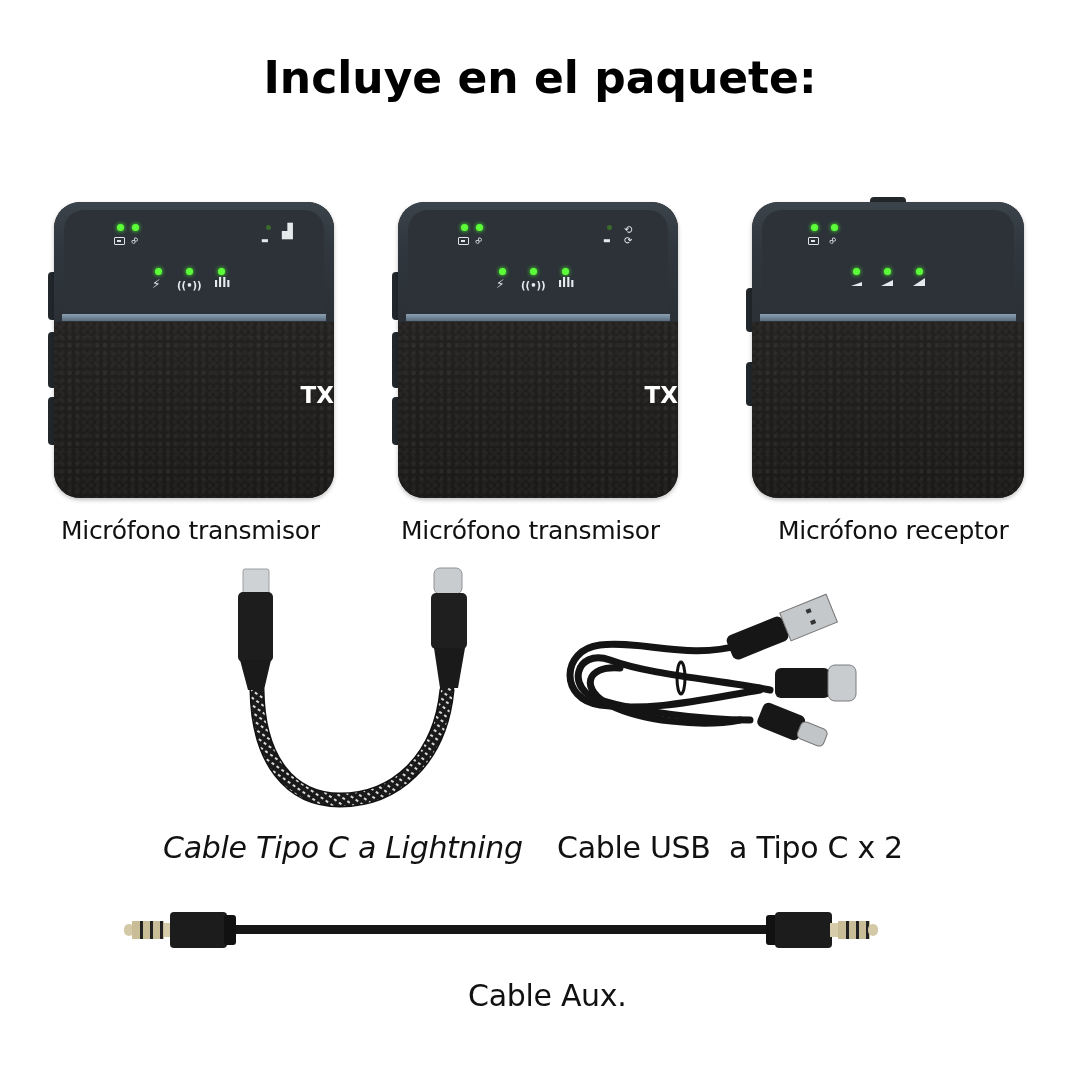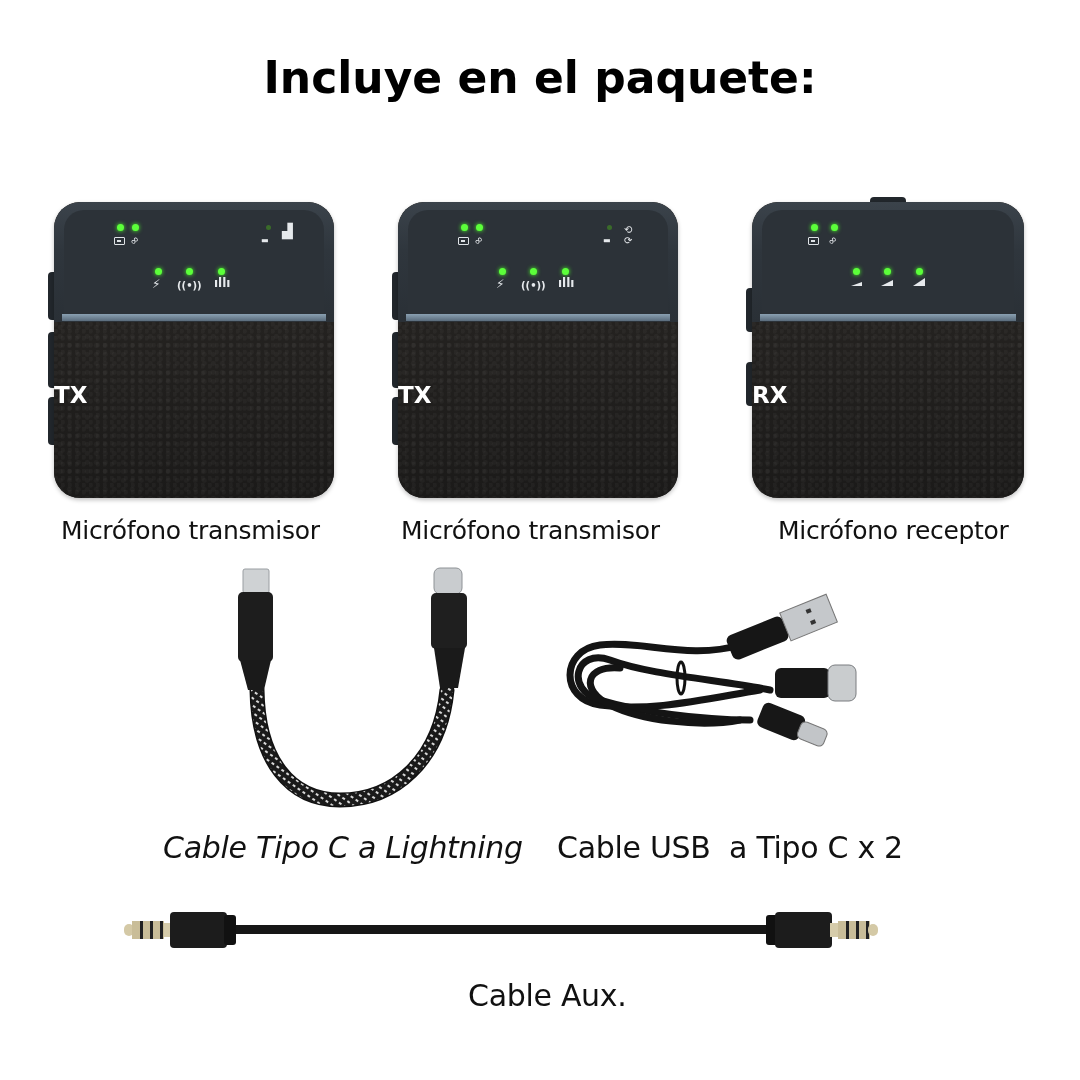--- a/index.html
+++ b/index.html
@@ -34,21 +34,21 @@
   }
   .device .leather {
     position: absolute; left: 0; top: 120px; width: 100%; height: 176px;
     background:
       radial-gradient(circle at 20% 30%, rgba(255,255,255,0.03) 0 2px, transparent 3px),
       radial-gradient(circle at 70% 60%, rgba(255,255,255,0.03) 0 2px, transparent 3px),
       linear-gradient(180deg, #242220, #1b1a19);
     background-size: 7px 7px, 9px 9px, 100% 100%;
   }
   .device .label {
-    position: absolute; left: 0; width: 100%; top: 180px; text-align: left;
+    position: absolute; left: 0; width: 100%; top: 180px; text-align: right;
     color: #ffffff; font-family: "DejaVu Sans", sans-serif; font-weight: bold; font-size: 23px;
   }
   .led { position: absolute; width: 7px; height: 7px; border-radius: 50%; background: #5cff3a; box-shadow: 0 0 4px #4cff2a; }
   .led.dim { background: #3a6b2a; box-shadow: none; width: 5px; height: 5px; }
   .glyph { position: absolute; color: #e6e9ec; font-size: 11px; line-height: 11px; font-family: "DejaVu Sans", sans-serif; }
   .bat { position: absolute; width: 11px; height: 8px; border: 1.5px solid #dfe3e6; border-radius: 1px; }
   .bat::after { content: ""; position: absolute; left: 2px; top: 2px; width: 4px; height: 2px; background: #dfe3e6; }
   .lvl { position: absolute; height: 6px; background: #e6e9ec; clip-path: polygon(0 100%, 100% 0, 100% 100%); }
 
   .caption {
@@ -130,21 +130,20 @@
     <div class="led" style="left:59px;top:22px;"></div>
     <div class="led" style="left:79px;top:22px;"></div>
     <div class="bat" style="left:56px;top:35px;"></div>
     <div class="glyph" style="left:76px;top:33px;transform:rotate(-45deg);">∞</div>
     <div class="led" style="left:101px;top:66px;"></div>
     <div class="led" style="left:132px;top:66px;"></div>
     <div class="led" style="left:164px;top:66px;"></div>
     <div class="lvl" style="left:99px;top:80px;width:11px;height:4px;"></div>
     <div class="lvl" style="left:129px;top:78px;width:12px;height:6px;"></div>
     <div class="lvl" style="left:161px;top:76px;width:12px;height:8px;"></div>
-    <div class="label">RX</div>
   </div>
 </div>
 
 <div class="caption" style="left:51px;top:516px;">Micrófono transmisor</div>
 <div class="caption" style="left:391px;top:516px;">Micrófono transmisor</div>
 <div class="caption" style="left:768px;top:516px;">Micrófono receptor</div>
 
 <svg width="1080" height="1080" style="left:0;top:0;">
   <defs>
     <pattern id="braid" width="6" height="6" patternUnits="userSpaceOnUse" patternTransform="rotate(35)">

